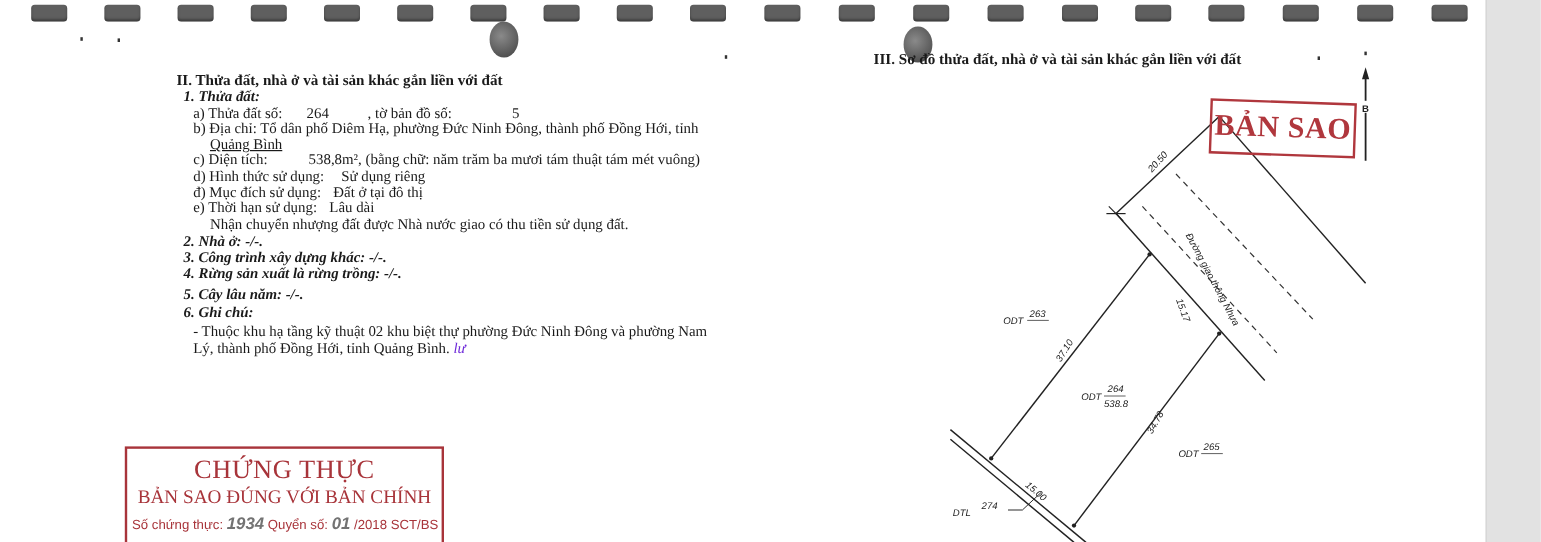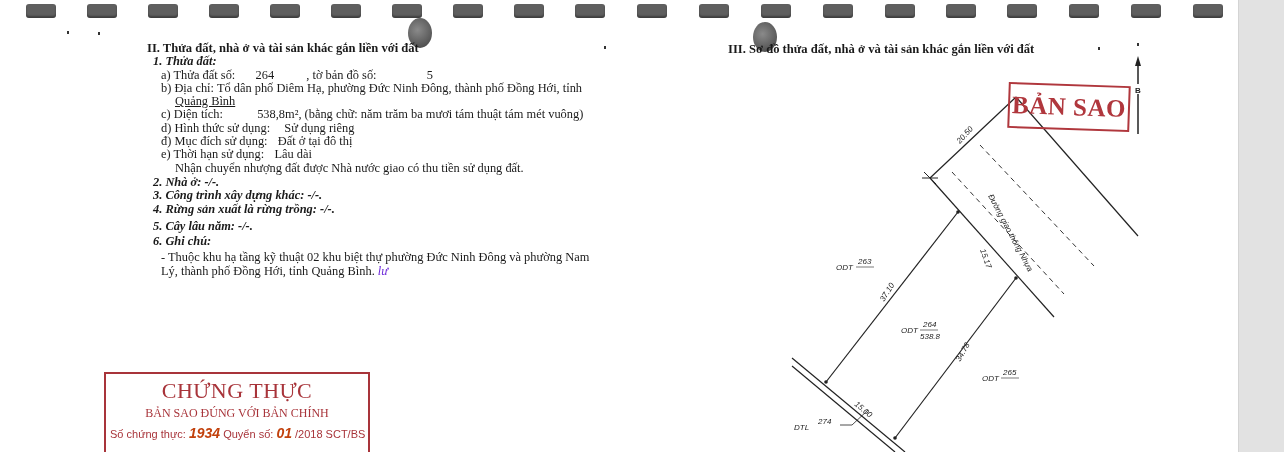--- a/index.html
+++ b/index.html
@@ -3,31 +3,31 @@
 <meta charset="utf-8">
 <style>
   html, body { margin:0; padding:0; }
   body { width:1284px; height:452px; position:relative; overflow:hidden; background:#ffffff; font-family:"Liberation Serif", serif; color:#1a1a1a; }
   .rightbar { position:absolute; left:1238px; top:0; width:46px; height:452px; background:#e2e2e2; border-left:1px solid #d4d4d4; }
   .holes { position:absolute; left:0; top:0; width:1238px; height:24px; }
   .hole { position:absolute; top:4px; width:30px; height:14px; background:#5f5f5f; border-radius:3px; box-shadow: inset 0 -2px 2px rgba(0,0,0,0.35); }
   .clip { position:absolute; width:24px; height:30px; background:radial-gradient(circle at 40% 40%, #8a8a8a, #3f3f3f); border-radius:50%; }
   .dot { position:absolute; width:2px; height:3px; background:#333; }
   .left { position:absolute; left:147px; top:42px; width:520px; font-size:12.4px; line-height:13.3px; }
-  .sec-title { font-weight:bold; font-size:12.6px; }
+  .sec-title { font-weight:bold; font-size:12.6px;margin-top:19px; }
   .sub { font-weight:bold; font-style:italic; padding-left:6px; }
   .item { padding-left:14px; }
   .cont { padding-left:28px;text-decoration:underline; }
   .gap { display:inline-block; }
   .right-title { position:absolute; left:728px; top:42px; font-weight:bold; font-size:12.6px; }
   .stamp-cert { position:absolute; left:104px; top:372px; width:262px; height:100px; border:2px solid #a8343a; color:#a8343a; text-align:center; }
   .stamp-cert .l1 { font-size:22px; margin-top:4px; letter-spacing:0.5px; }
-  .stamp-cert .l2 { font-size:12px; margin-top:2px; white-space:nowrap; }
+  .stamp-cert .l2 { font-size:16px; margin-top:2px; white-space:nowrap; }
   .stamp-cert .l3 { font-size:11px; margin-top:4px; white-space:nowrap; text-align:left; padding-left:4px; font-family:"Liberation Sans Narrow","Liberation Sans",sans-serif; }
-  .stamp-cert .hand { color:#c2410c; font-style:italic; font-weight:bold; font-size:14px; }
+  .stamp-cert .hand { color:#737373; font-style:italic; font-weight:bold; font-size:14px; }
   .stamp-copy { position:absolute; left:1008px; top:84px; width:118px; height:42px; border:2px solid #b0373d; color:#b0373d; font-size:25px; font-weight:bold; text-align:center; line-height:42px; transform:rotate(2deg); letter-spacing:0.5px; }
   svg.map { position:absolute; left:0; top:0; }
   .maptext { font-family:"Liberation Sans", sans-serif; font-size:8px; fill:#222; font-style:italic; }
 </style>
 </head>
 <body>
 
 <div class="rightbar"></div>
 
 <div class="holes">

